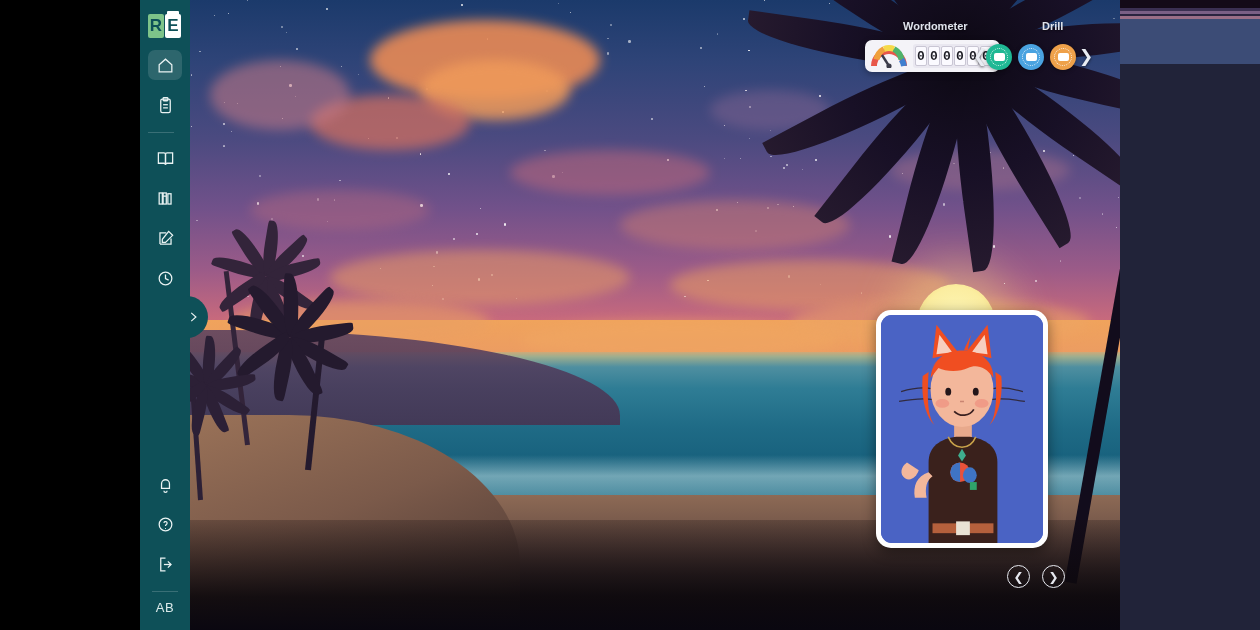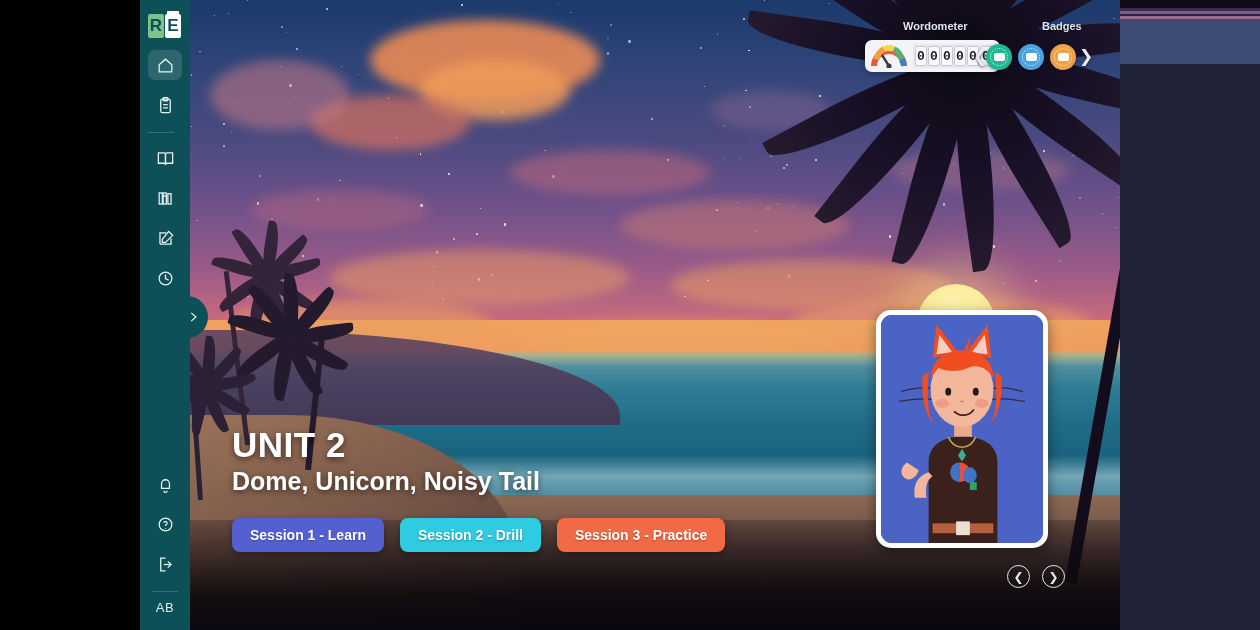--- a/index.html
+++ b/index.html
@@ -473,21 +473,21 @@
         <div class="leaf" style="transform: rotate(82deg);"></div>
         <div class="leaf" style="transform: rotate(104deg);"></div>
         <div class="leaf" style="transform: rotate(128deg);"></div>
         <div class="leaf" style="transform: rotate(152deg);"></div>
         <div style="position: absolute; left: 378px; top: 180px; width: 12px; height: 480px; background: rgb(18, 12, 28); transform: rotate(10deg); transform-origin: center top;"></div>
       </div>
     <div class="dark-foreground"></div>
 
     <div class="hdr">
       <div class="wm-label">Wordometer</div>
-      <div class="bd-label">Badges</div>
+      <div class="bd-label">Drill</div>
 
       <div class="wordometer">
         <div class="gauge">
           <svg viewBox="0 0 36 24" width="36" height="24">
             <path d="M3 22 A15 15 0 0 1 33 22" fill="none" stroke="#e8564a" stroke-width="6"></path>
             <path d="M5.5 15.5 A15 15 0 0 1 13 5" fill="none" stroke="#f0a03c" stroke-width="6"></path>
             <path d="M13 5 A15 15 0 0 1 23 5" fill="none" stroke="#f5d94a" stroke-width="6"></path>
             <path d="M23 5 A15 15 0 0 1 30.5 15.5" fill="none" stroke="#4fb36b" stroke-width="6"></path>
             <path d="M30.5 15.5 A15 15 0 0 1 33 22" fill="none" stroke="#3f7fd0" stroke-width="6"></path>
             <line x1="18" y1="22" x2="11" y2="11" stroke="#3b3b4a" stroke-width="2.4"></line>
@@ -512,29 +512,20 @@
           <div class="badge" style="background: rgb(74, 163, 224);">
             <i></i>
           </div>
           <div class="badge" style="background: rgb(239, 161, 74);">
             <i></i>
           </div>
         </div>
       <div class="badge-nav badge-next">❯</div>
     </div>
 
-    <div class="unit-block">
-      <div class="unit-title">UNIT 2</div>
-      <div class="unit-sub">Dome, Unicorn, Noisy Tail</div>
-      <div class="sessions" id="sessions">
-          <button class="session-btn" style="background: rgb(85, 96, 208);">Session 1 - Learn</button>
-          <button class="session-btn" style="background: rgb(47, 203, 224);">Session 2 - Drill</button>
-          <button class="session-btn" style="background: rgb(239, 106, 69);">Session 3 - Practice</button>
-        </div>
-    </div>
 
     <div class="avatar-card">
       <div class="avatar-inner">
         <svg viewBox="0 0 172 232" width="100%" height="100%" preserveAspectRatio="xMidYMid slice">
           <rect width="172" height="232" fill="#4a63c4"></rect>
 
           <g stroke="#2d2128" stroke-width="1.3" fill="none" opacity=".85">
             <path d="M24 78 C44 72 56 74 64 78"></path>
               <path d="M22 88 C44 84 56 85 64 88"></path>
             <path d="M148 78 C128 72 116 74 108 78"></path>

